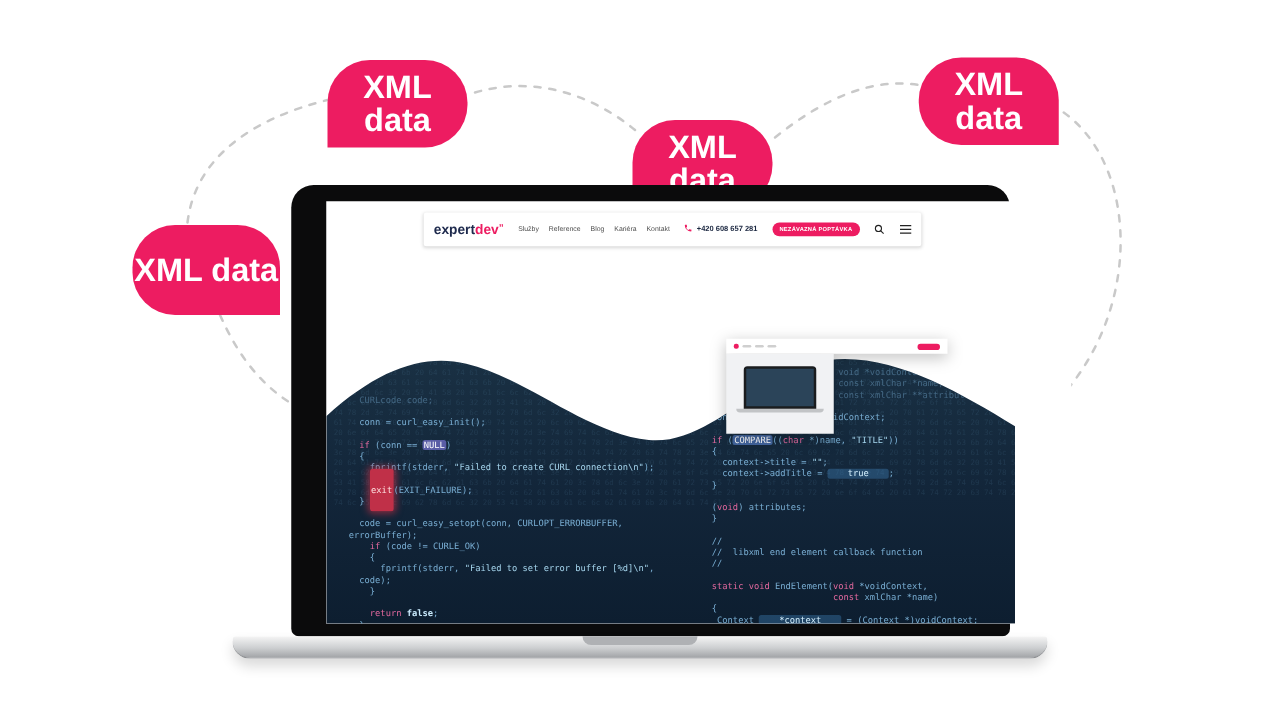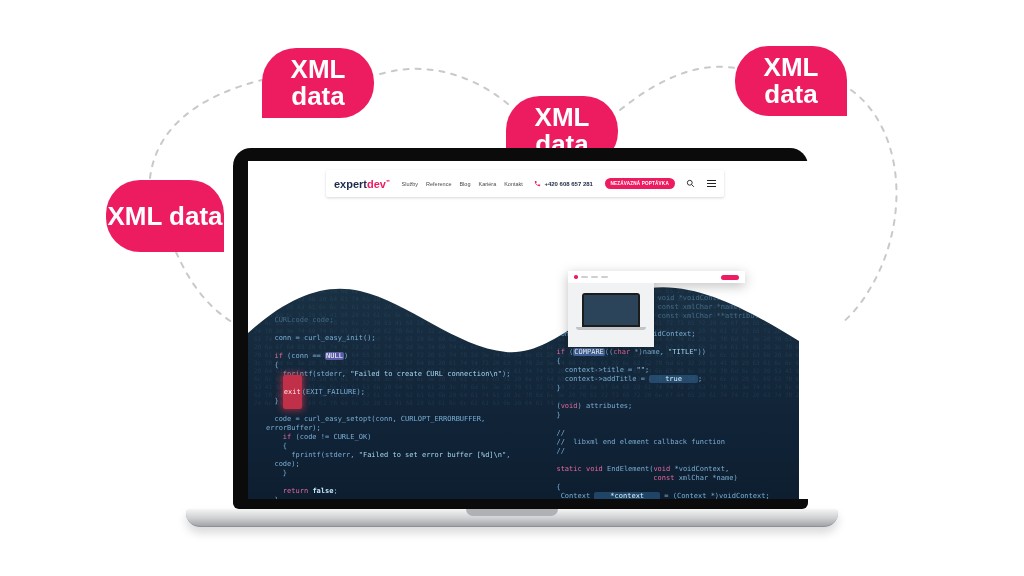--- a/index.html
+++ b/index.html
@@ -18,21 +18,21 @@
   .bl{border-bottom-left-radius:0;}
   .br{border-bottom-right-radius:0;}
   .bubble-1{left:262px;top:48px;}
   .bubble-2{left:506px;top:96px;}
   .bubble-3{left:735px;top:46px;}
   .bubble-4{left:106px;top:180px;width:118px;height:72px;}
 
   
   .laptop-shell{position:absolute;left:233px;top:148px;width:575px;height:361px;
                 background:#0b0b0c;border-radius:18px 18px 6px 6px;z-index:5;}
-  .laptop-screen{position:absolute;left:15px;top:13px;width:596px;height:338px;
+  .laptop-screen{position:absolute;left:28px;top:13px;width:596px;height:338px;
                  background:#ffffff;overflow:hidden;}
   .laptop-base{position:absolute;left:186px;top:509px;width:652px;height:17px;z-index:6;
                background:linear-gradient(#f5f5f5,#cdcfd1 55%,#a2a4a7);
                border-radius:3px 3px 14px 14px;border-bottom:1px solid #8d8f92;
                box-shadow:0 6px 10px rgba(0,0,0,.15);}
   .laptop-notch{position:absolute;left:50%;transform:translateX(-50%);top:0;width:92px;height:7px;
                 background:#afb1b4;border-radius:0 0 9px 9px;}
 
   
   .site-header{position:absolute;left:78px;top:9px;width:398px;height:27px;box-sizing:border-box;

